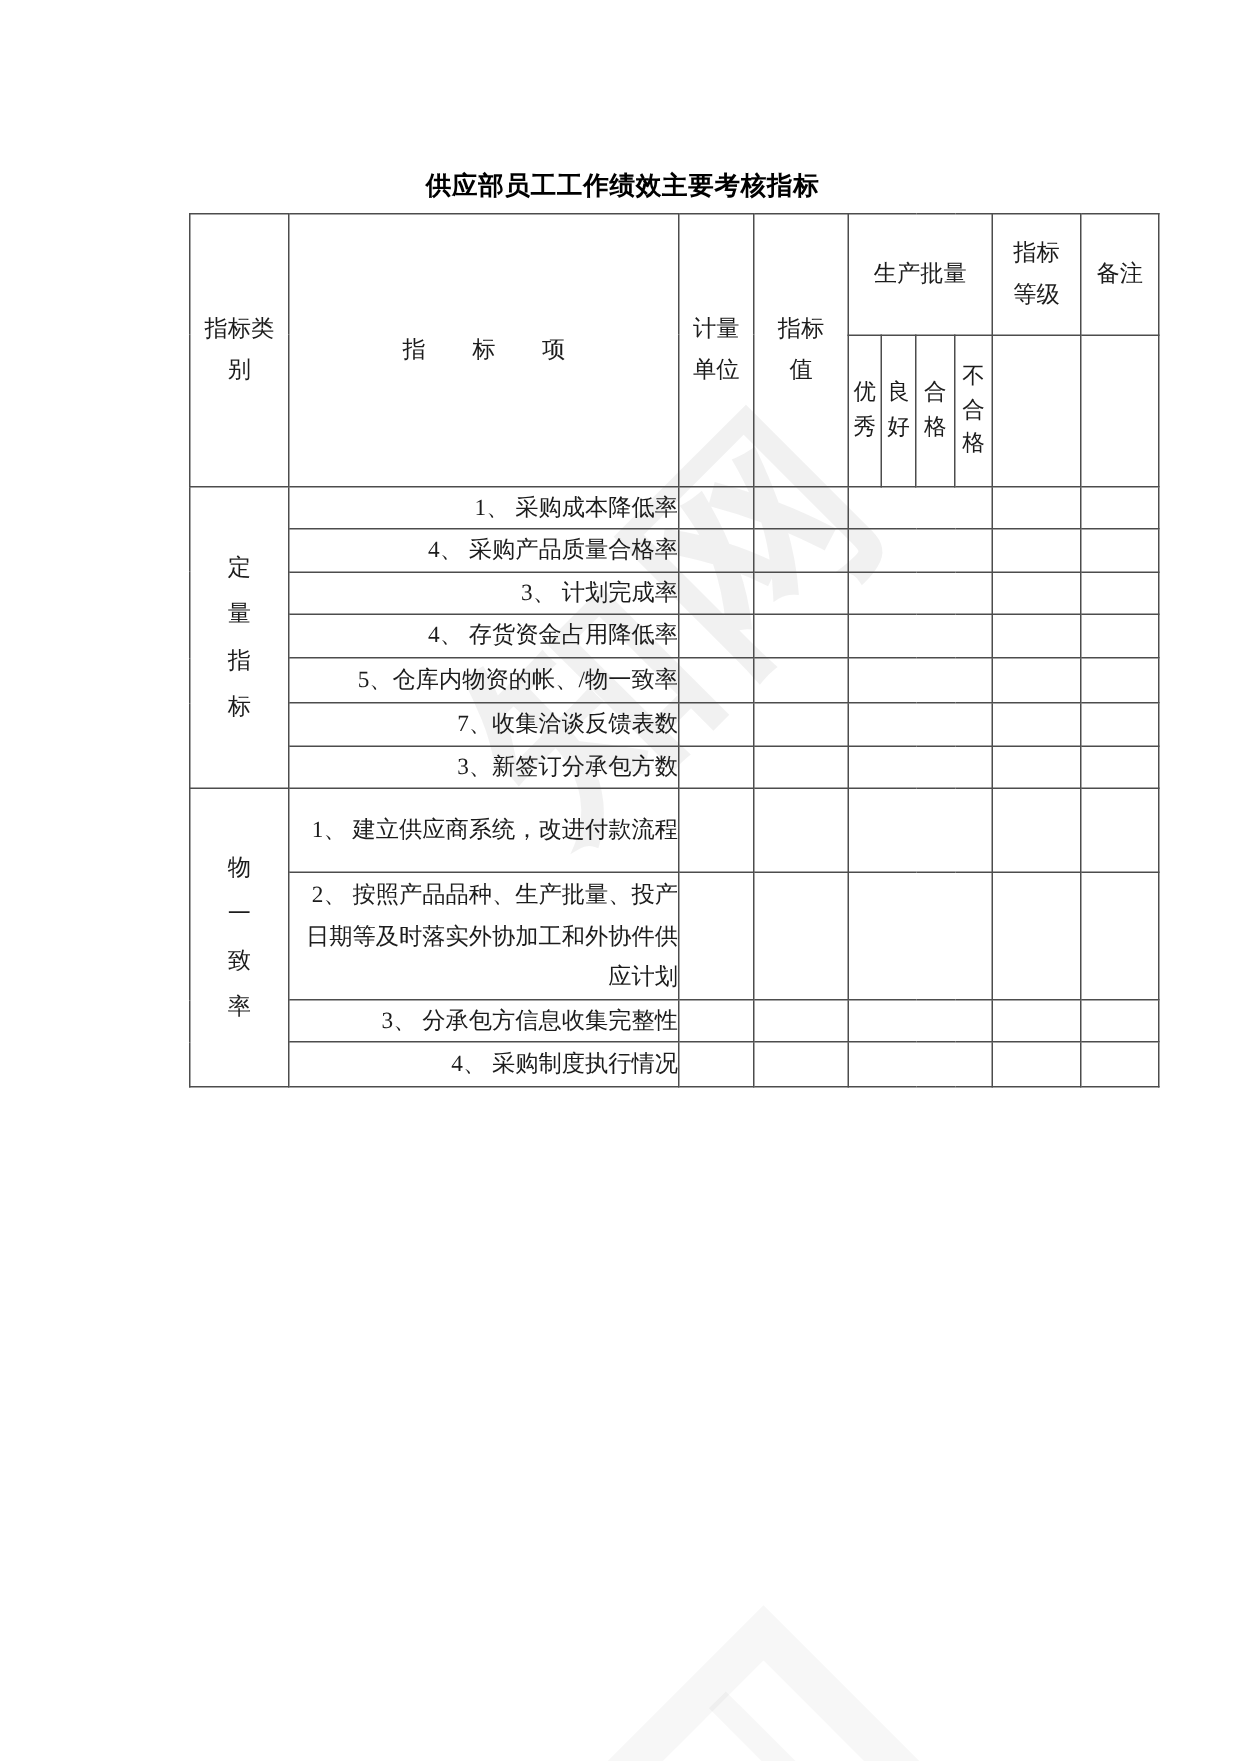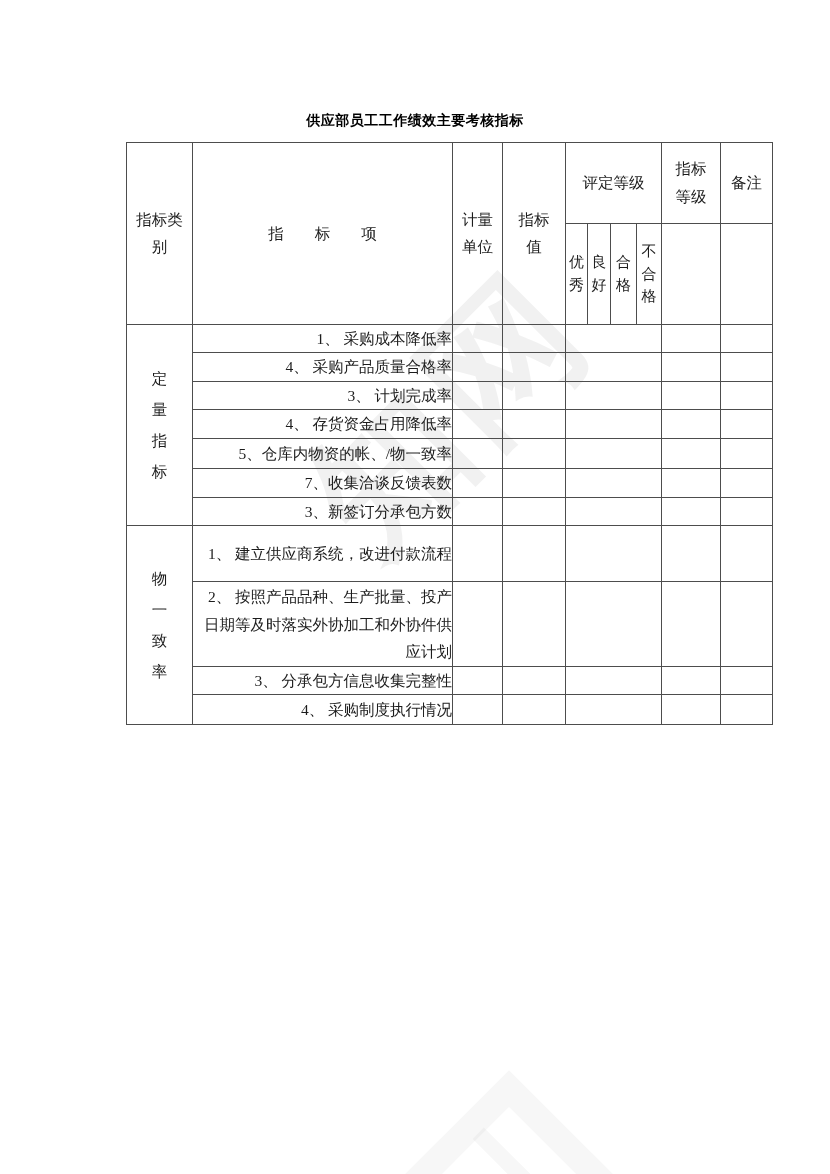--- a/index.html
+++ b/index.html
@@ -38,21 +38,21 @@
     background: rgba(90, 90, 90, 0.05);
     transform: rotate(45deg);
     z-index: 0;
   }
 
   
   .doc-title {
     position: absolute; left: 0; top: 112px; width: 830px;
     text-align: center;
     font-family: "Liberation Sans", sans-serif;
-    font-size: 14px; font-weight: 700; letter-spacing: 0.5px;
+    font-size: 17px; font-weight: 700; letter-spacing: 0.5px;
     color: #000;
     z-index: 2;
   }
 
   
   table.kpi {
     position: absolute; left: 126px; top: 142px;
     border-collapse: collapse; table-layout: fixed;
     z-index: 1; background: transparent;
   }
@@ -110,21 +110,21 @@
       <td class="c" rowspan="2">
             <div class="w3">指标类别</div>
           </td>
       <td class="c" rowspan="2"><span>指　　标　　项</span></td>
       <td class="c" rowspan="2">
             <div class="w2">计量单位</div>
           </td>
       <td class="c" rowspan="2">
             <div class="w2">指标值</div>
           </td>
-      <td class="c" colspan="4"><span>评定等级</span></td>
+      <td class="c" colspan="4"><span>生产批量</span></td>
       <td class="c">
             <div class="w2">指标等级</div>
           </td>
       <td class="c"><span>备注</span></td>
     </tr>
 
     <tr style="height:101px">
       <td class="c sub">
             <div class="vchar">优秀</div>
           </td>

